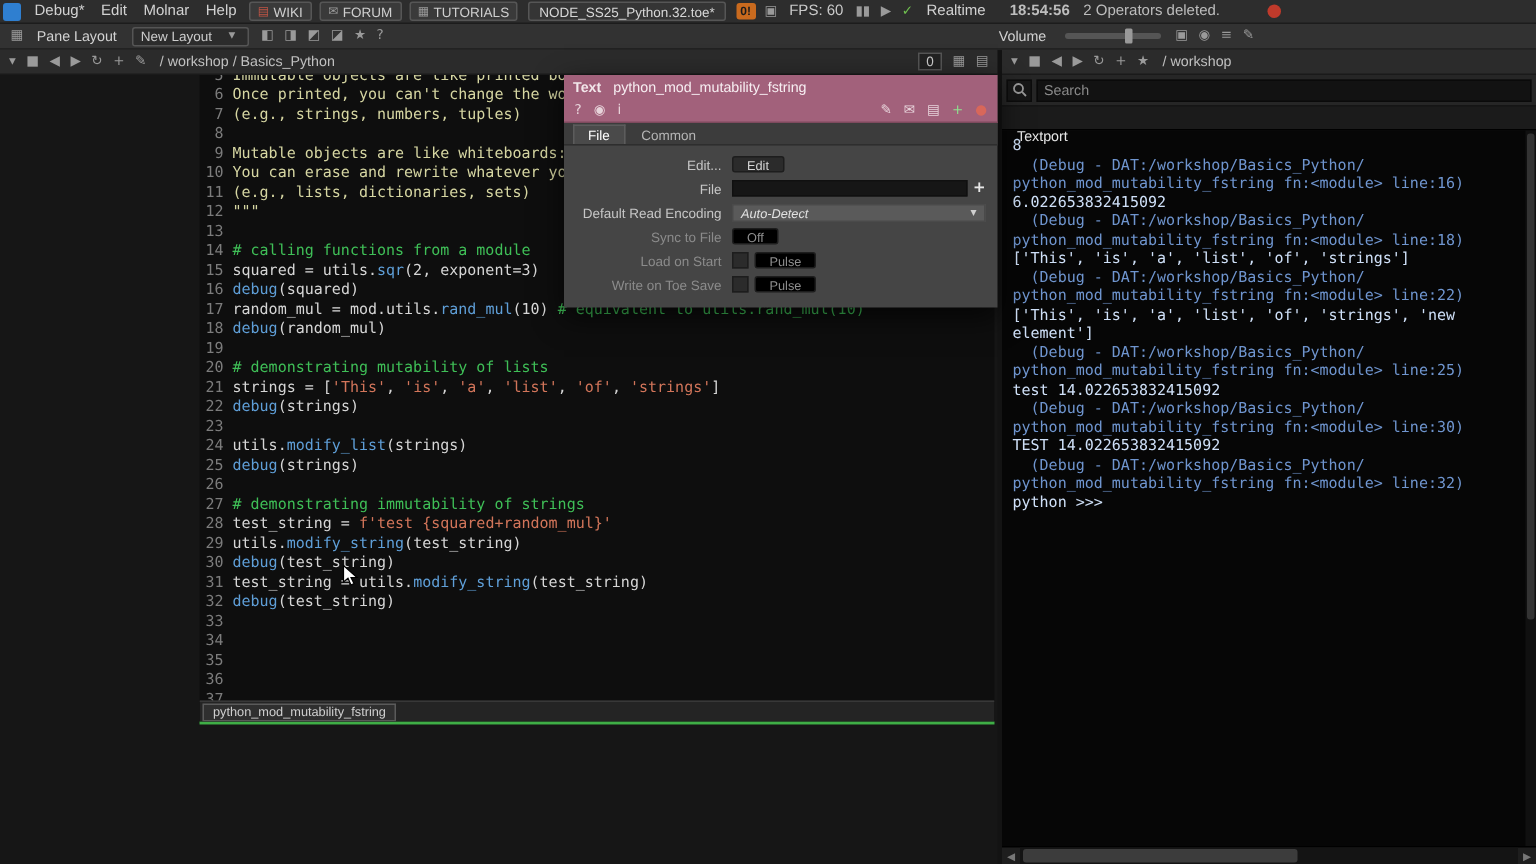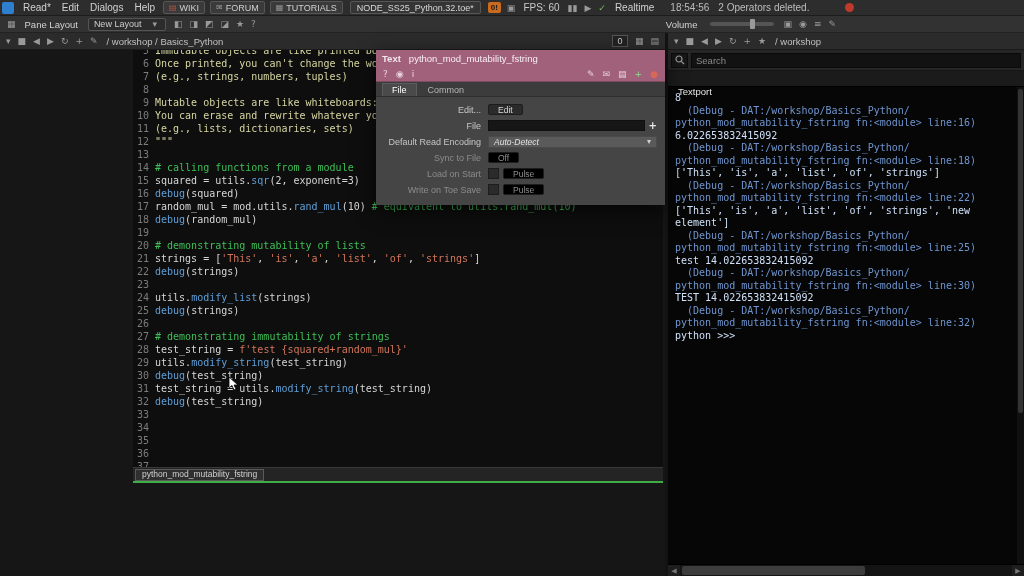--- a/index.html
+++ b/index.html
@@ -11,21 +11,21 @@
 .td-logo{width:12px;height:12px;background:#2f7fd0;border-radius:2px;display:inline-block;margin-right:3px;flex:none;}
 .menu-item{padding:0 5px;color:#d2d2d2;white-space:nowrap;}
 .tb-btn{display:inline-flex;align-items:center;gap:3px;border:1px solid #565656;background:#3a3a3a;color:#cfcfcf;font-size:9px;padding:0 5px;height:13px;margin:0 2px;border-radius:2px;white-space:nowrap;}
 .btn-ico{font-family:"DejaVu Sans",sans-serif;font-size:8px;color:#9a9a9a;}
 .btn-ico.red{color:#c05545;}
 .proj-box{border:1px solid #565656;background:#353535;font-size:9px;padding:0 6px;height:13px;display:inline-flex;align-items:center;margin:0 4px;color:#d8d8d8;border-radius:2px;white-space:nowrap;}
 .err-badge{background:#c96a1e;color:#1b1b1b;font-size:8px;font-weight:bold;padding:0 3px;height:11px;display:inline-flex;align-items:center;border-radius:2px;margin:0 2px;}
 .mini-ico{font-family:"DejaVu Sans",sans-serif;font-size:9px;color:#9a9a9a;padding:0 3px;white-space:nowrap;}
 .mini-ico.green{color:#6fbf4f;}
 .fps{color:#c9c9c9;padding:0 4px;white-space:nowrap;}
-.clock{color:#bdbdbd;padding:0 8px 0 10px;white-space:nowrap;}
+.clock{color:#bdbdbd;padding:0 8px 0 10px;white-space:nowrap;font-weight:bold;}
 .status-msg{color:#bdbdbd;white-space:nowrap;}
 .record-dot{position:absolute;left:845px;top:3px;width:9px;height:9px;border-radius:50%;background:#bf3a2b;z-index:12;}
 
 
 .toolbar2{position:absolute;top:16px;left:0;width:1024px;height:17px;background:#323232;border-bottom:1px solid #222;display:flex;align-items:center;font-size:9.5px;gap:1px;padding:0 4px;z-index:3;}
 .layout-select{display:inline-flex;align-items:center;gap:8px;border:1px solid #555;background:#2c2c2c;height:13px;padding:0 5px;font-size:9px;color:#ccc;border-radius:2px;margin:0 4px;}
 .spacer{flex:1;}
 .vol-slider{width:64px;height:4px;background:#555;border-radius:2px;position:relative;margin:0 6px;flex:none;}
 .vol-thumb{position:absolute;left:40px;top:-3px;width:5px;height:10px;background:#999;border-radius:1px;}
 .wc-spacer{width:180px;flex:none;}
@@ -102,23 +102,23 @@
 
 .mouse-cursor{position:absolute;left:228px;top:376px;z-index:8;pointer-events:none;}
 </style>
 </head>
 <body>
 
 <div id="app">
 
   <div class="menubar">
     <span class="td-logo"></span>
-    <span class="menu-item">Read*</span>
+    <span class="menu-item">Debug*</span>
     <span class="menu-item">Edit</span>
-    <span class="menu-item">Dialogs</span>
+    <span class="menu-item">Molnar</span>
     <span class="menu-item">Help</span>
     <span class="tb-btn">
       <span class="btn-ico red">▤</span>
       <span>WIKI</span>
     </span>
     <span class="tb-btn">
       <span class="btn-ico">✉</span>
       <span>FORUM</span>
     </span>
     <span class="tb-btn">

